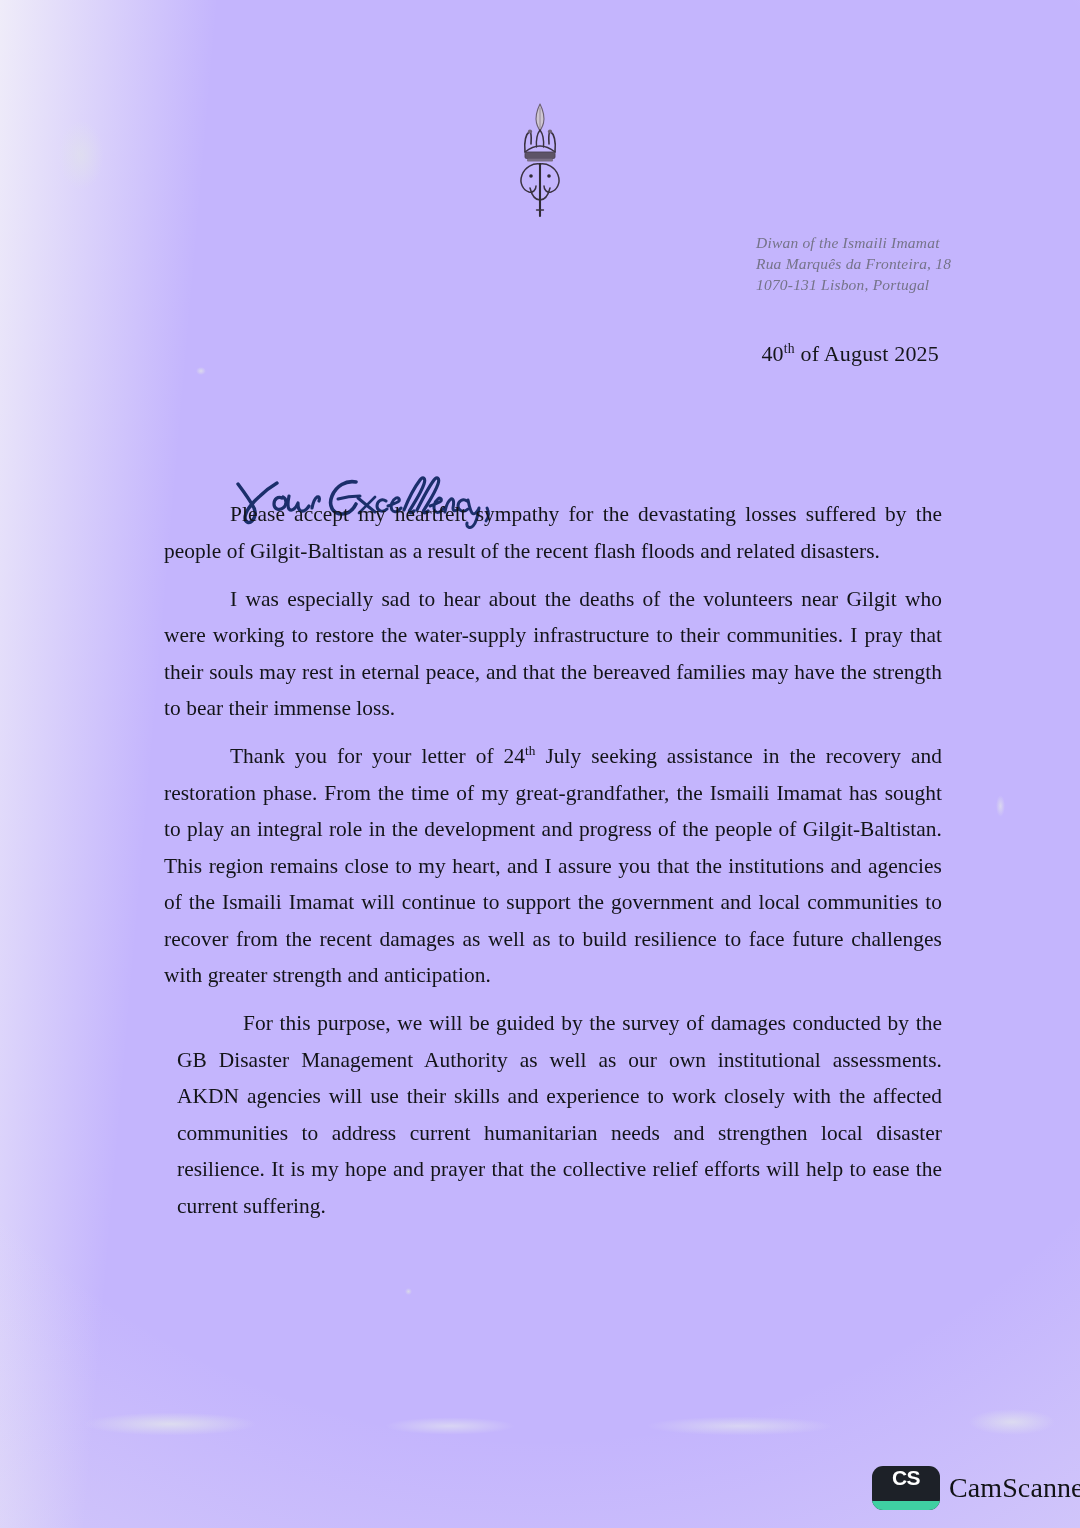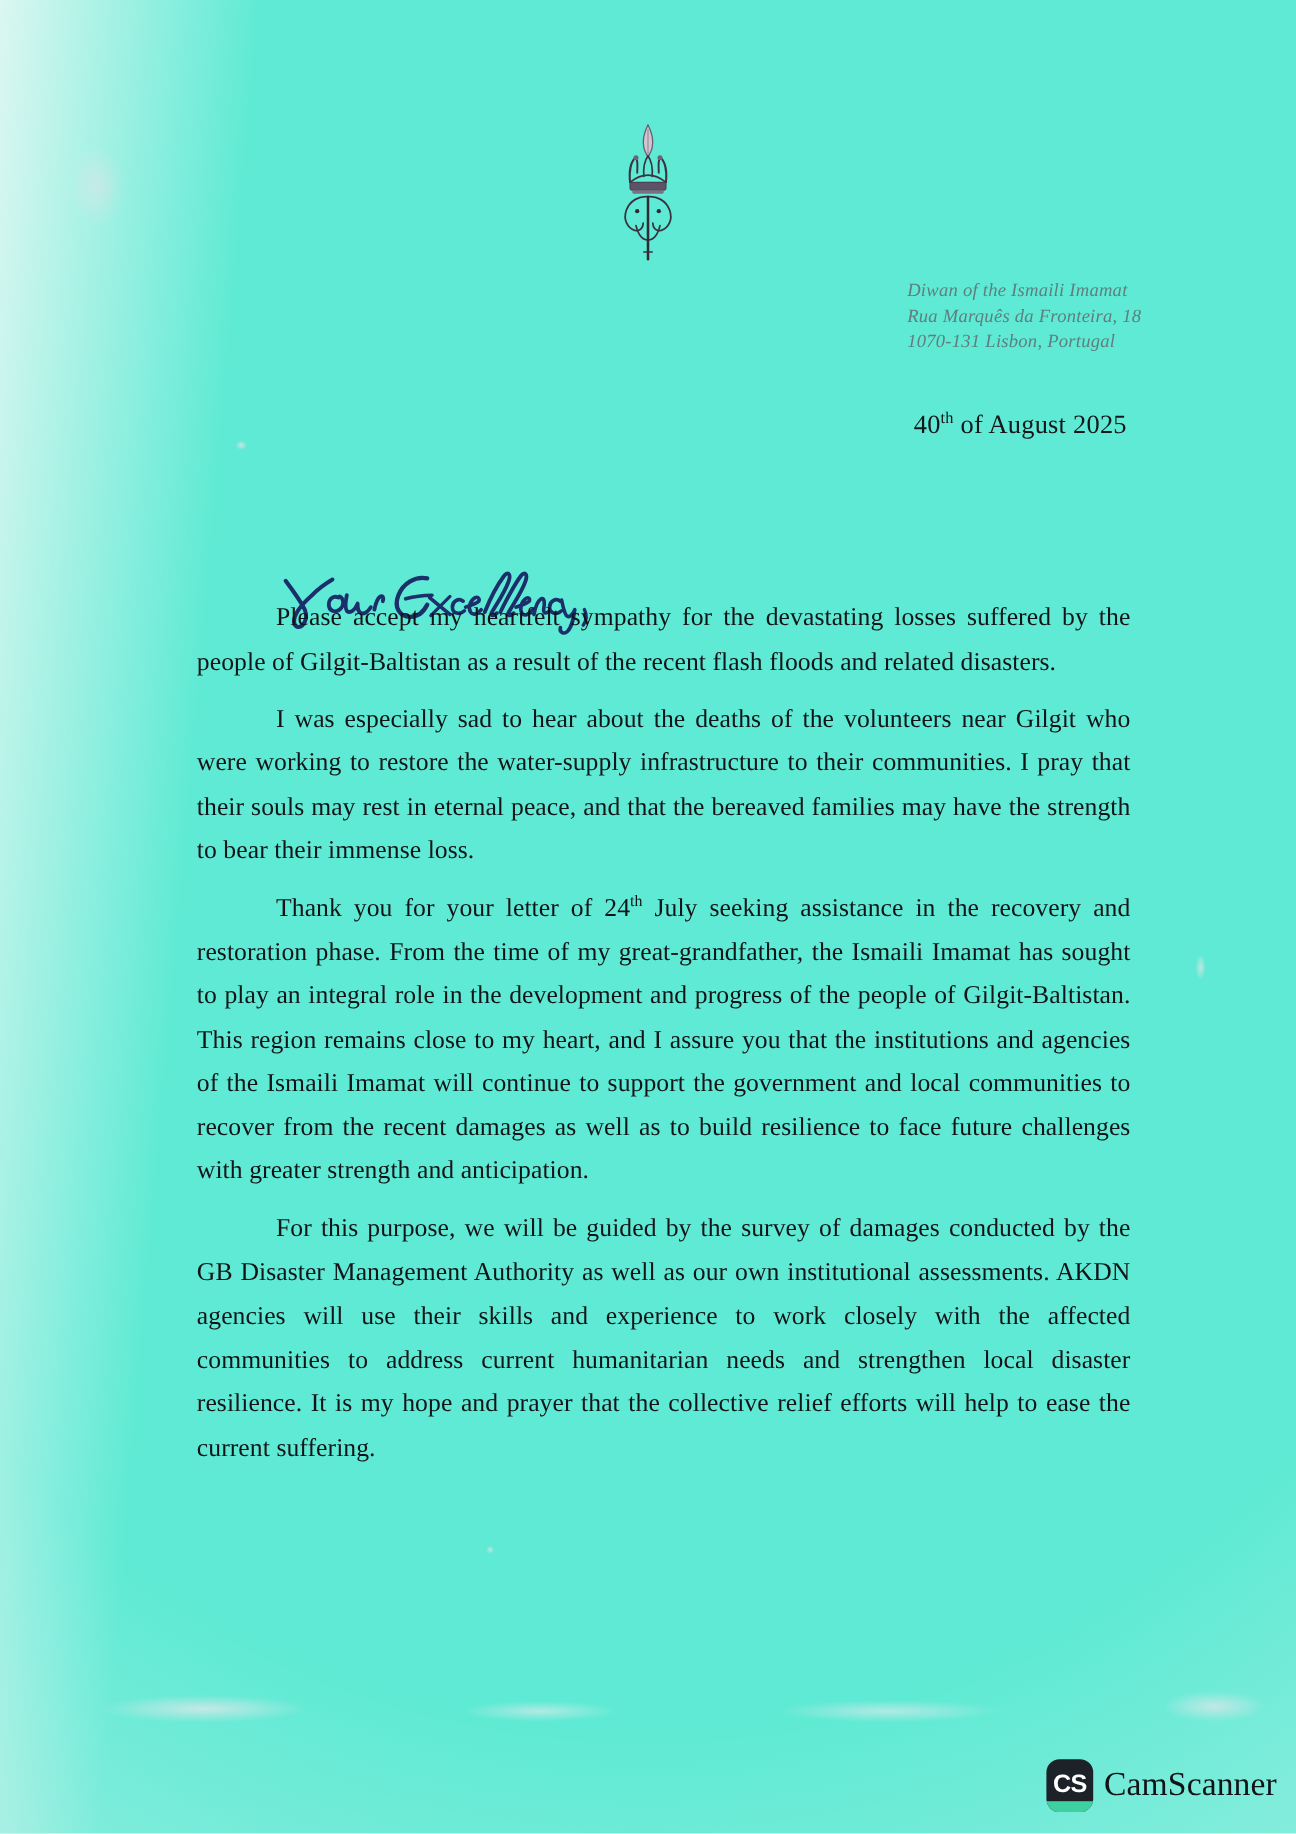--- a/index.html
+++ b/index.html
@@ -7,21 +7,21 @@
     padding: 0;
     background: #ffffff;
   }
   body {
     font-family: "Liberation Serif", serif;
   }
   .page {
     position: relative;
     width: 1080px;
     height: 1528px;
-    background: #5eead4;
+    background: #c4b5fd;
     overflow: hidden;
   }
 
   
   .scan-tint {
     position: absolute;
     inset: 0;
     background:
       radial-gradient(ellipse 120% 90% at 50% 40%, rgba(255,255,255,0) 60%, rgba(244,244,242,0.55) 100%),
       linear-gradient(95deg, rgba(250,250,248,0.8) 0%, rgba(255,255,255,0) 18%);
@@ -114,45 +114,45 @@
     font-size: 21.4px;
     line-height: 36.5px;
     color: #131418;
     text-align: justify;
     letter-spacing: 0.05px;
   }
   .letter-body p {
     margin: 0 0 11.5px 0;
     text-indent: 66px;
   }
-  .letter-body p:last-child { margin-bottom: 0; }
+  .letter-body p:last-child { margin-bottom: 0; margin-left: 13px; }
   .letter-body sup {
     font-size: 0.62em;
     vertical-align: super;
     line-height: 0;
   }
 
   
   .camscanner {
     position: absolute;
     left: 872px;
     top: 1466px;
     display: flex;
     align-items: center;
     gap: 9px;
   }
   .cs-badge {
     position: relative;
-    width: 39px;
+    width: 68px;
     height: 44px;
     border-radius: 11px;
     background: #1d2128;
     overflow: hidden;
     display: flex;
-    align-items: center;
+    align-items: flex-start;
     justify-content: center;
   }
   .cs-badge .cs-letters {
     position: relative;
     z-index: 2;
     color: #ffffff;
     font-family: "Liberation Sans", sans-serif;
     font-weight: bold;
     font-size: 21px;
     letter-spacing: -0.5px;

